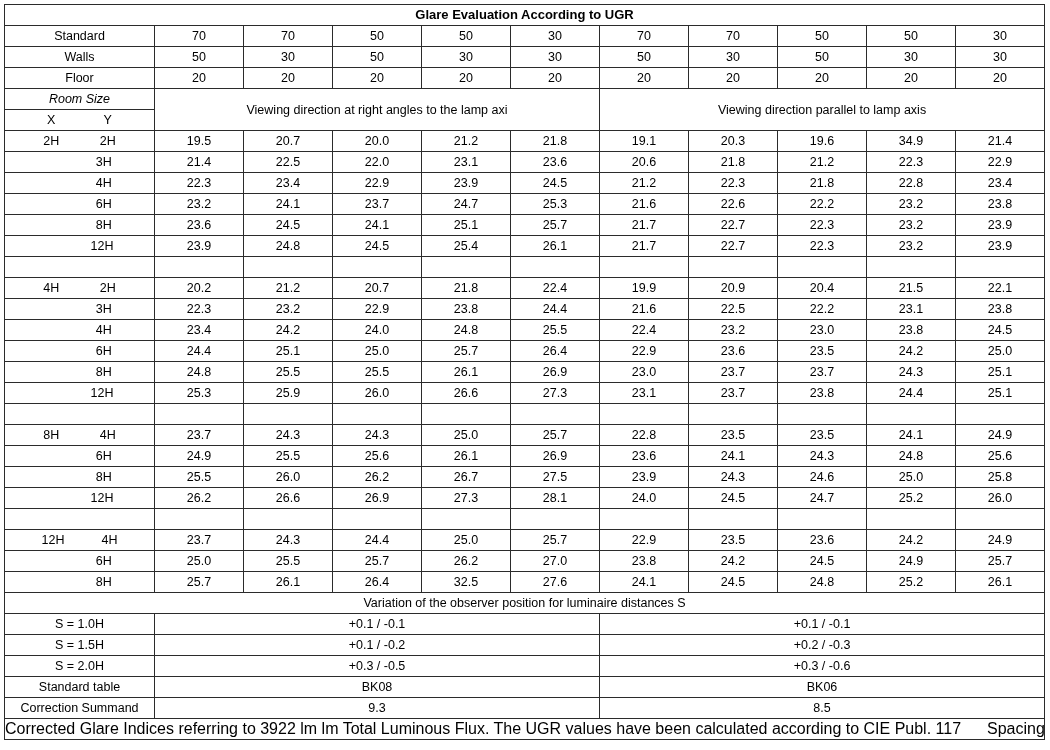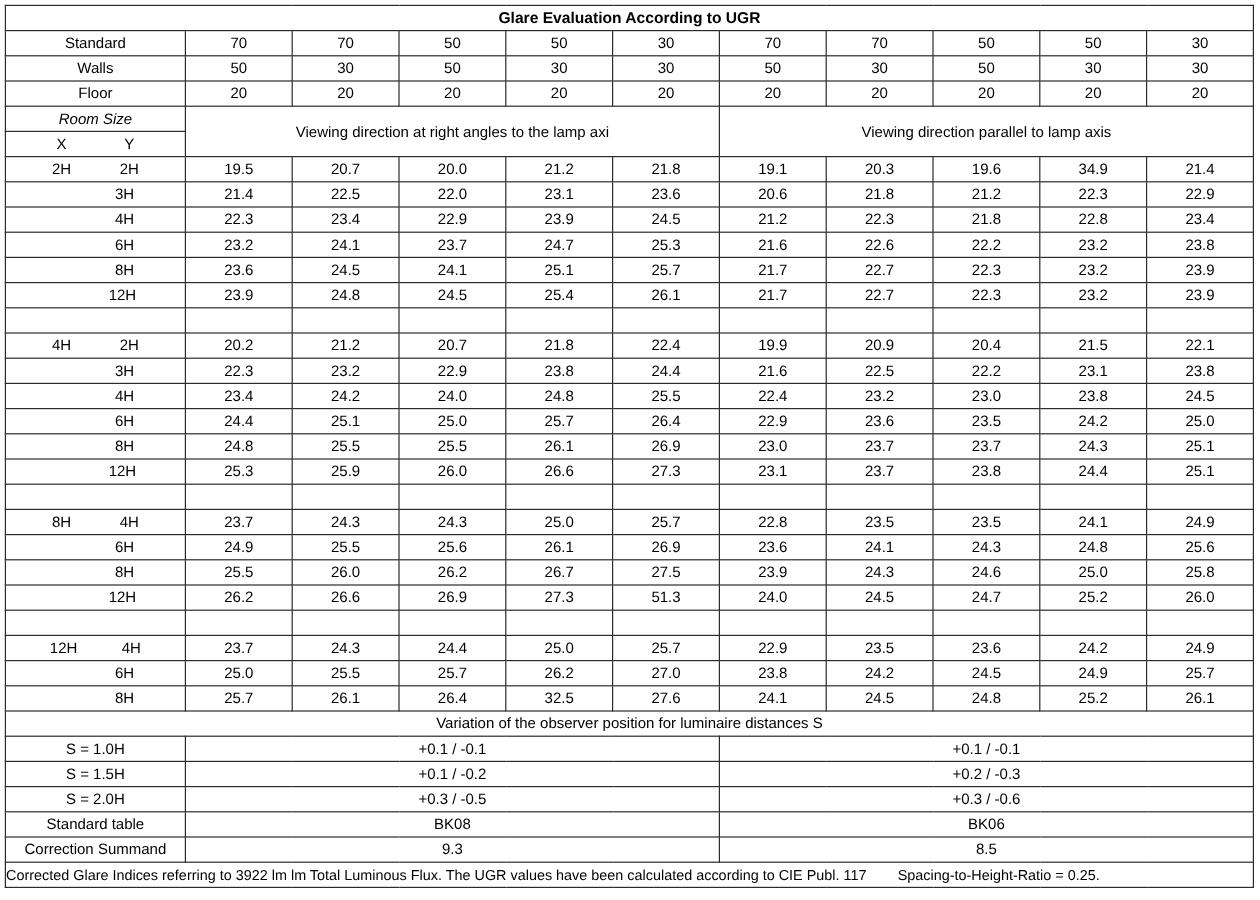--- a/index.html
+++ b/index.html
@@ -67,21 +67,21 @@
   td.datacell {
     text-align: center;
   }
   .spacer-row td {
     height: 10px;
     line-height: 10px;
   }
   td.footer {
     text-align: left;
     padding-left: 5px;
-    font-size: 12px;
+    font-size: 16px;
     height: 22px;
     line-height: 22px;
   }
   .footer-inner {
     display: flex;
     gap: 26px;
   }
   td.varlabel {
     text-align: center;
   }
@@ -473,21 +473,21 @@
         <td class="noline-top noline-bottom">
           <div class="sub-xy">
               <span></span>
               <span>12H</span>
             </div>
         </td>
         <td class="datacell noline-top noline-bottom">26.2</td>
         <td class="datacell noline-top noline-bottom">26.6</td>
         <td class="datacell noline-top noline-bottom">26.9</td>
         <td class="datacell noline-top noline-bottom">27.3</td>
-        <td class="datacell noline-top noline-bottom">51.3</td>
+        <td class="datacell noline-top noline-bottom">28.1</td>
         <td class="datacell noline-top noline-bottom">24.0</td>
         <td class="datacell noline-top noline-bottom">24.5</td>
         <td class="datacell noline-top noline-bottom">24.7</td>
         <td class="datacell noline-top noline-bottom">25.2</td>
         <td class="datacell noline-top noline-bottom">26.0</td>
       </tr>
 
       <tr class="spacer-row">
         <td class="noline-top noline-bottom"></td>
         <td class="noline-top noline-bottom"></td>

